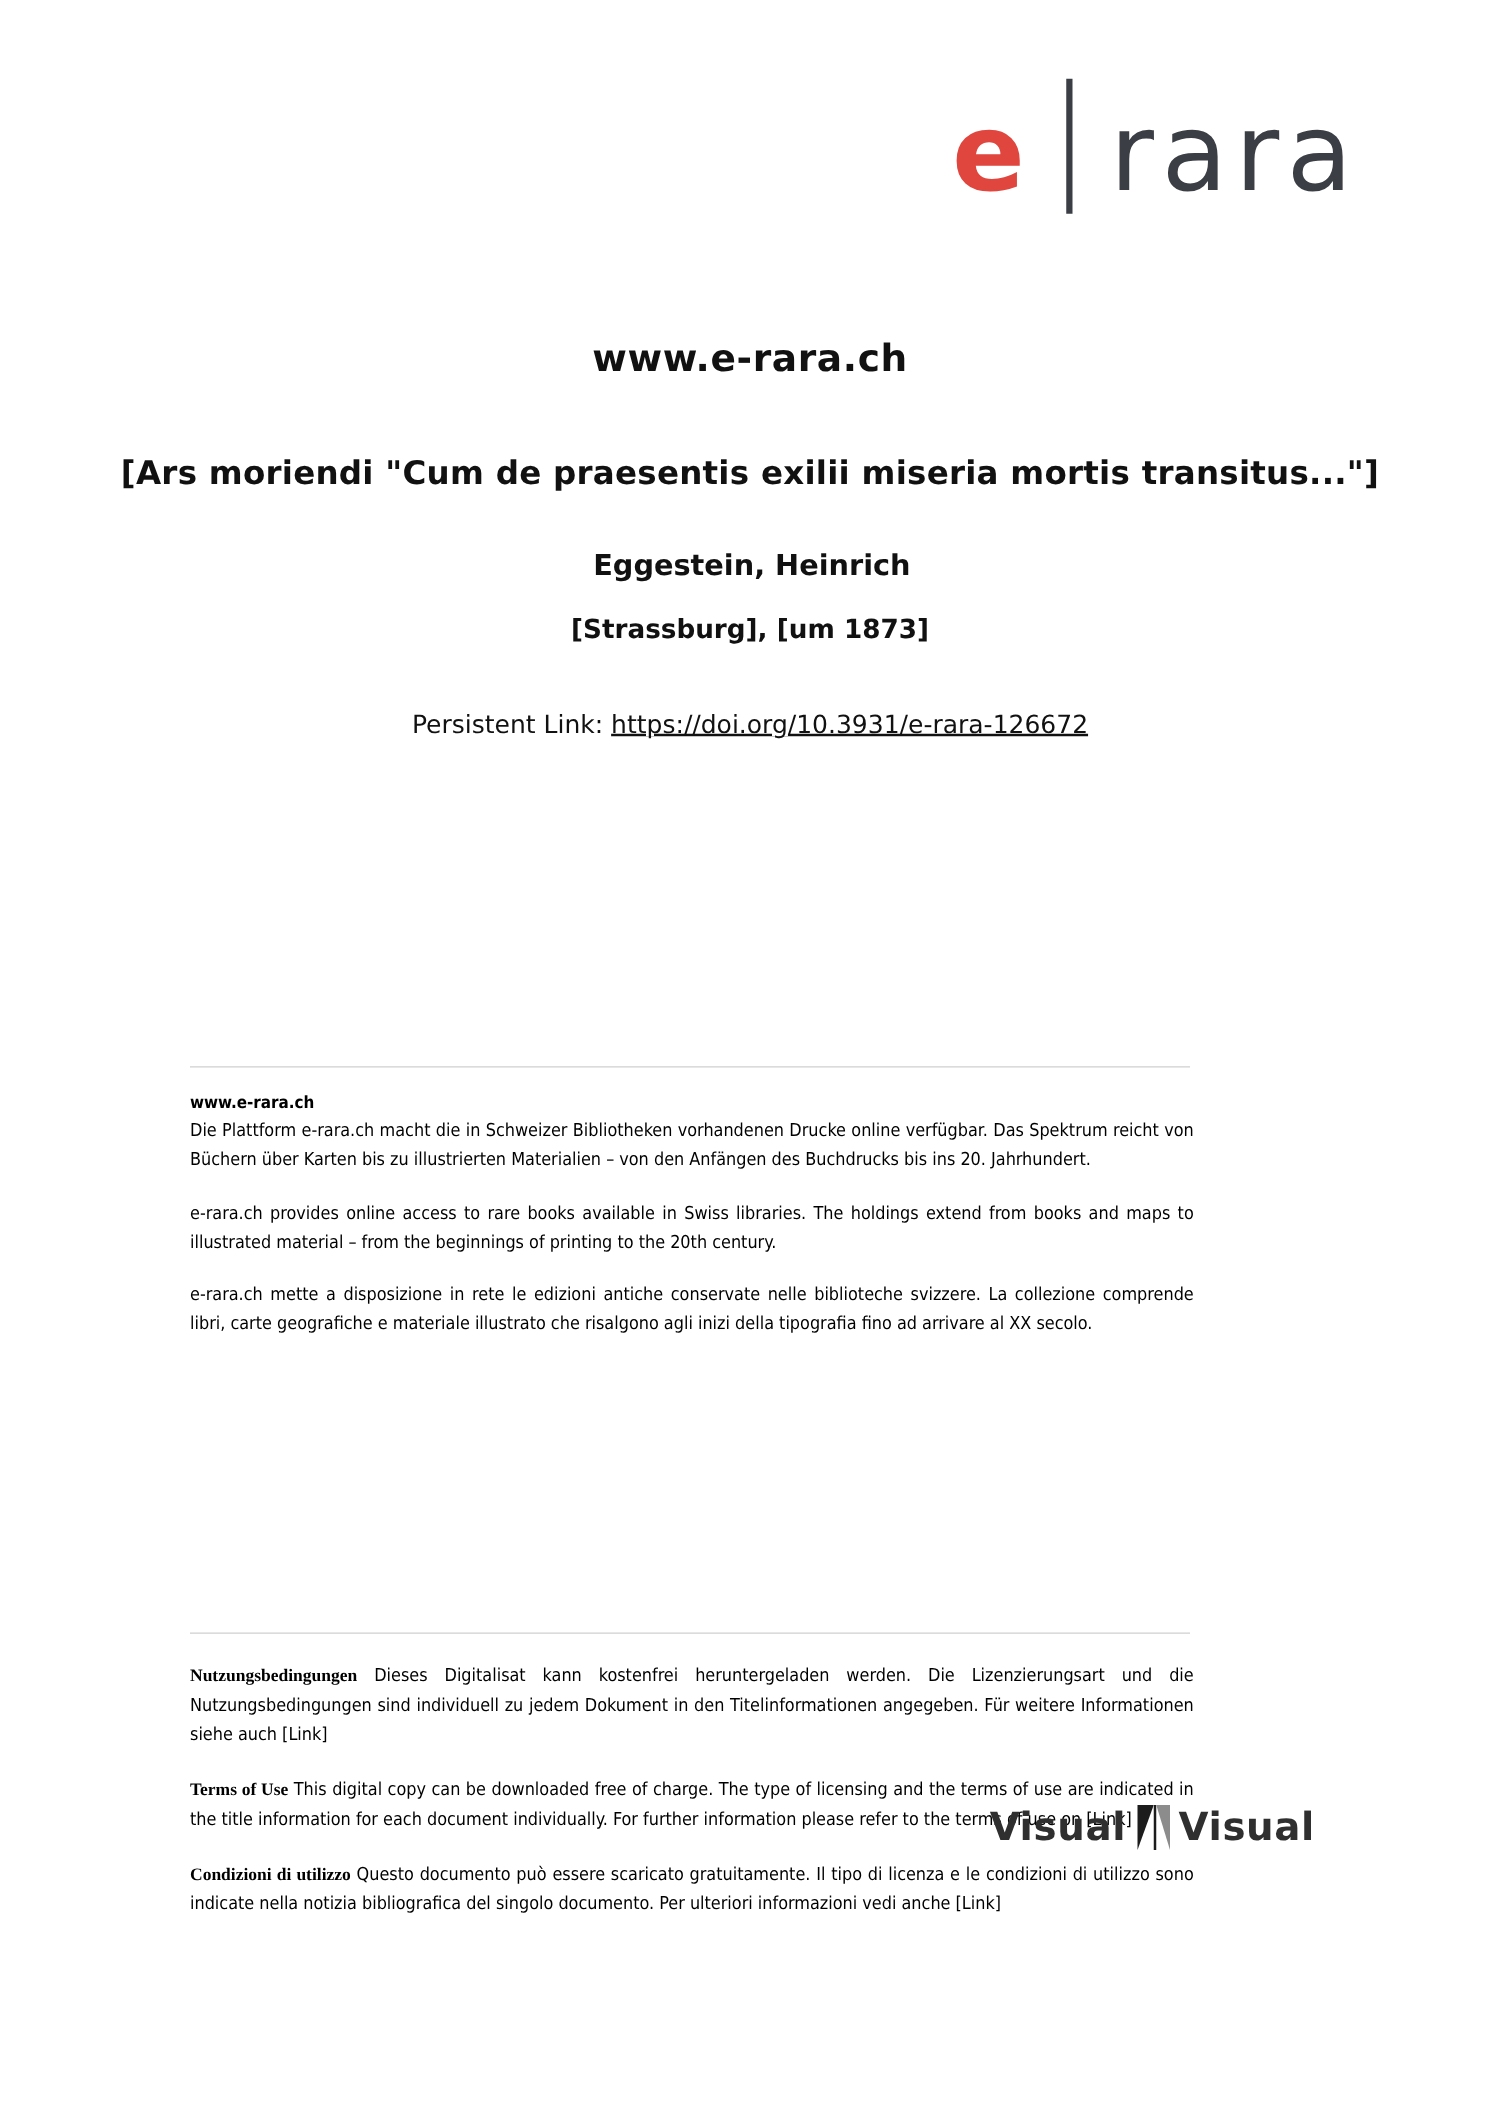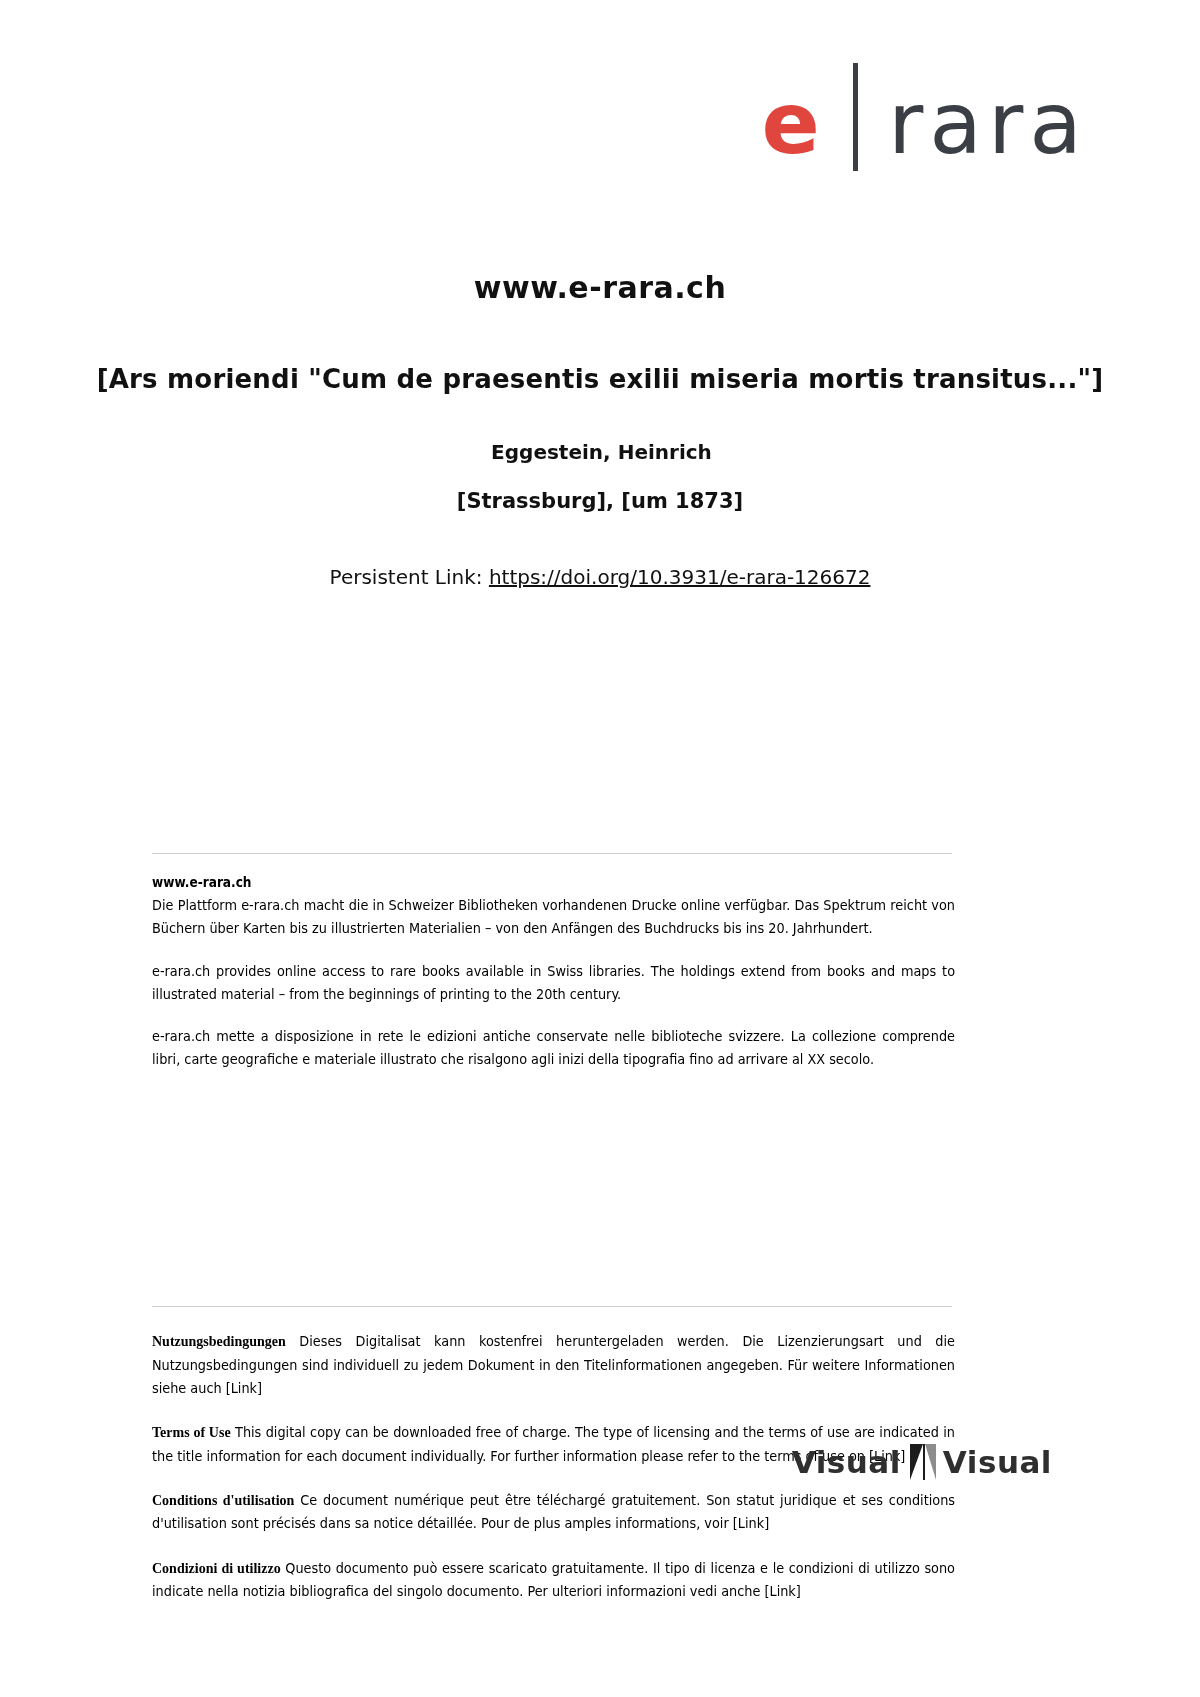--- a/index.html
+++ b/index.html
@@ -74,21 +74,21 @@
     font-size: 26px;
     letter-spacing: 0.2px;
     margin: 0 0 44px 0;
     padding: 0 40px;
     color: #111;
     line-height: 1.25;
   }
   .doc-author {
     font-family: "DejaVu Sans", sans-serif;
     font-weight: bold;
-    font-size: 20px;
+    font-size: 23px;
     margin: 0 0 25px 3px;
     color: #111;
   }
   .doc-place {
     font-family: "DejaVu Sans", sans-serif;
     font-weight: bold;
     font-size: 21px;
     margin: 0 0 52px 0;
     color: #111;
   }
@@ -239,23 +239,20 @@
 </div>
 
 <div class="terms-block">
   <p class="para">
     <span class="lbl">Nutzungsbedingungen</span><span> Dieses Digitalisat kann kostenfrei heruntergeladen werden. Die Lizenzierungsart und die Nutzungsbedingungen sind individuell zu jedem Dokument in den Titelinformationen angegeben. Für weitere Informationen siehe auch [Link]</span>
   </p>
   <p class="para">
     <span class="lbl">Terms of Use</span><span> This digital copy can be downloaded free of charge. The type of licensing and the terms of use are indicated in the title information for each document individually. For further information please refer to the terms of use on [Link]</span>
   </p>
   <p class="para">
-    <span class="lbl">Conditions d'utilisation</span><span> Ce document numérique peut être téléchargé gratuitement. Son statut juridique et ses conditions d'utilisation sont précisés dans sa notice détaillée. Pour de plus amples informations, voir [Link]</span>
-  </p>
-  <p class="para">
     <span class="lbl">Condizioni di utilizzo</span><span> Questo documento può essere scaricato gratuitamente. Il tipo di licenza e le condizioni di utilizzo sono indicate nella notizia bibliografica del singolo documento. Per ulteriori informazioni vedi anche [Link]</span>
   </p>
 </div>
 
 <div class="vl-logo">
   <span class="vl-word">Visual</span>
   <span class="vl-mark">
     <span class="pg-l"></span>
     <span class="pg-r"></span>
   </span>

